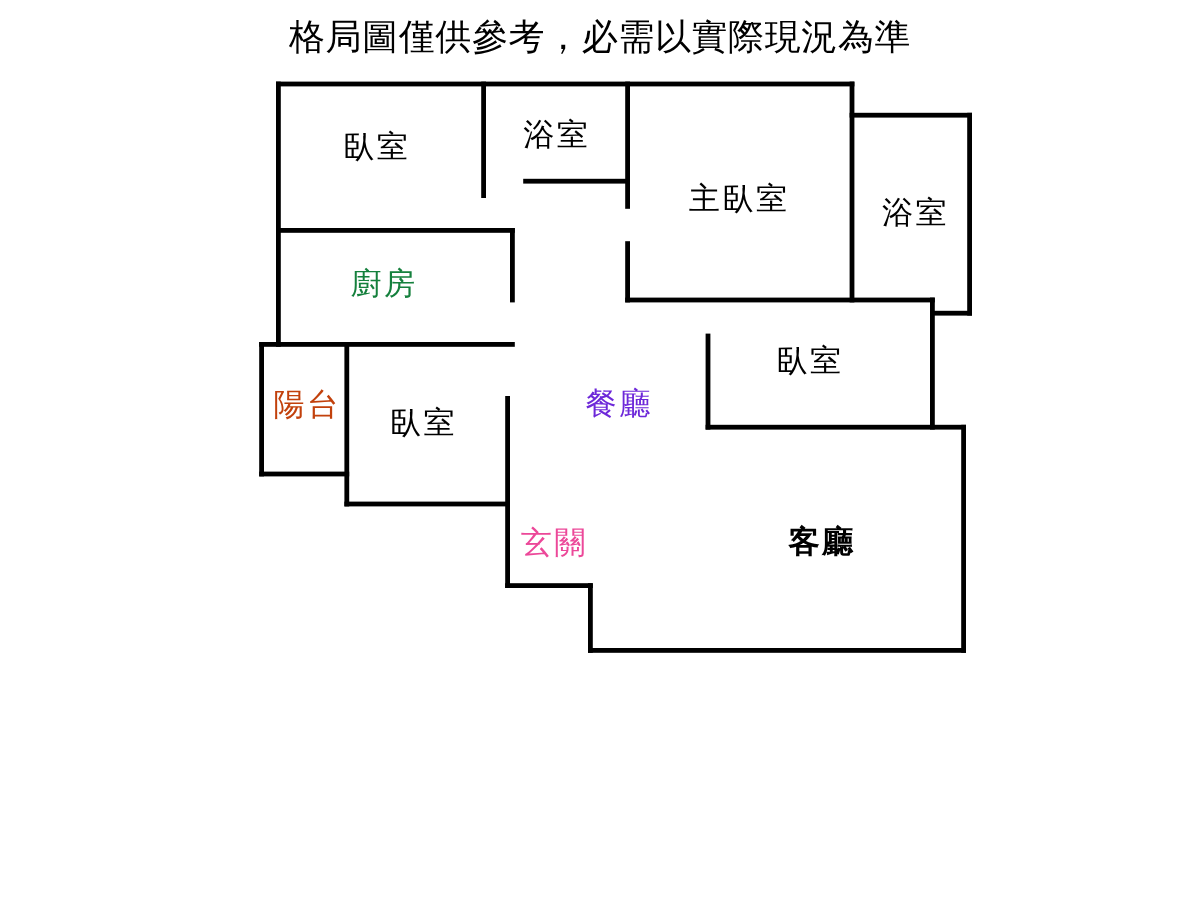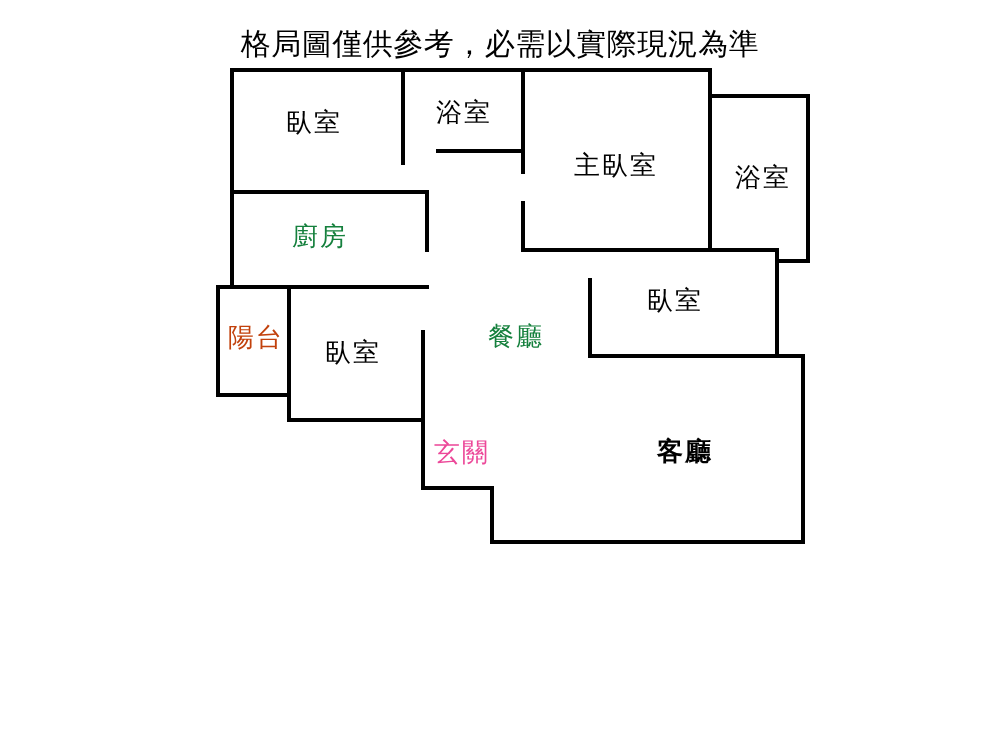--- a/index.html
+++ b/index.html
@@ -20,21 +20,20 @@
     top: 14px;
     left: 0;
     width: 1000px;
     text-align: center;
     font-size: 30px;
     line-height: 36px;
     font-weight: 500;
     letter-spacing: 0.5px;
     color: #000000;
     white-space: nowrap;
-    margin-top: 12px;
   }
   #floorplan {
     position: absolute;
     top: 0;
     left: 0;
     width: 1000px;
     height: 750px;
   }
   .wall {
     position: absolute;
@@ -82,18 +81,18 @@
       <div class="wall" style="left: 216px; top: 285px; width: 213px; height: 4px; background: rgb(0, 0, 0);"></div>
       <div class="wall" style="left: 425px; top: 190px; width: 4px; height: 62px; background: rgb(0, 0, 0);"></div>
       <div class="wall" style="left: 230px; top: 190px; width: 199px; height: 4px; background: rgb(0, 0, 0);"></div>
       <div class="room-label" style="left: 314px; top: 122px; color: rgb(0, 0, 0);">臥室</div>
       <div class="room-label" style="left: 464px; top: 112px; color: rgb(0, 0, 0);">浴室</div>
       <div class="room-label" style="left: 616px; top: 165px; color: rgb(0, 0, 0);">主臥室</div>
       <div class="room-label" style="left: 763px; top: 177px; color: rgb(0, 0, 0);">浴室</div>
       <div class="room-label" style="left: 320px; top: 236px; color: #15803d;">廚房</div>
       <div class="room-label" style="left: 256px; top: 337px; color: #c2410c;">陽台</div>
       <div class="room-label" style="left: 353px; top: 352px; color: rgb(0, 0, 0);">臥室</div>
-      <div class="room-label" style="left: 516px; top: 336px; color: #15803d;">餐廳</div>
+      <div class="room-label" style="left: 516px; top: 336px; color: #6d28d9;">餐廳</div>
       <div class="room-label" style="left: 675px; top: 300px; color: rgb(0, 0, 0);">臥室</div>
       <div class="room-label" style="left: 462px; top: 452px; color: #ec4899;">玄關</div>
       <div class="room-label" style="left: 685px; top: 451px; color: rgb(0, 0, 0); font-weight: bold;">客廳</div>
     </div>
 </div>
 
 </body></html>

